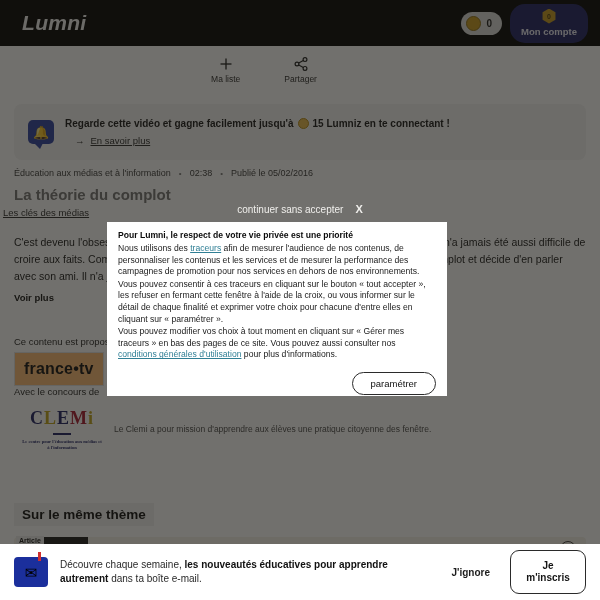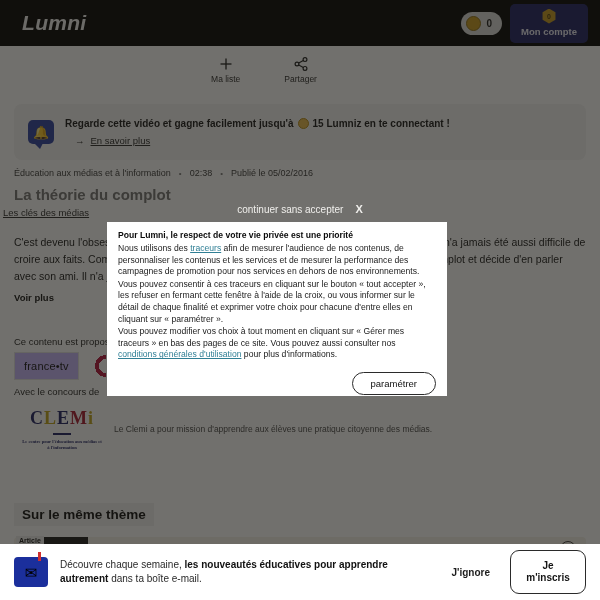--- a/index.html
+++ b/index.html
@@ -40,21 +40,21 @@
     background: #d9d9d9; border-radius: 13px;
     padding: 4px 10px 4px 5px;
   }
   .coin {
     width: 15px; height: 15px; border-radius: 50%;
     background: #c79a1e; border: 1.5px solid #8f6d11;
     display: block;
   }
   .coin-count { font-size: 10px; color: #1b1b1b; font-weight: 600; }
   .account-btn {
-    background: #1b1f63; border-radius: 5px;
+    background: #1b1f63; border-radius: 15px;
     padding: 5px 11px 6px; text-align: center;
     display: flex; flex-direction: column; align-items: center; gap: 2px;
   }
   .hex {
     width: 15px; height: 15px; background: #c79a1e;
     clip-path: polygon(50% 0%, 93% 25%, 93% 75%, 50% 100%, 7% 75%, 7% 25%);
     display:flex; align-items:center; justify-content:center;
     font-size: 7px; color:#4a3605; font-weight:700;
   }
   .account-label { font-size: 9.5px; color: #e9e9f5; font-weight: 600; }
@@ -135,22 +135,22 @@
   
   .credit-label {
     position: absolute; top: 336px; left: 14px;
     font-size: 9.5px; color: #1f1f1f; z-index: 5;
   }
   .logos {
     position: absolute; top: 352px; left: 14px;
     display: flex; align-items: center; gap: 10px; z-index: 5;
   }
   .francetv {
-    background: #c4b5fd; border: 1px solid #e2e2e2;
-    padding: 7px 9px; font-size: 11px; font-weight: 400; color: #111;
+    background: #fdba74; border: 1px solid #e2e2e2;
+    padding: 7px 9px; font-size: 16px; font-weight: 700; color: #111;
     letter-spacing: .2px;
   }
   .radiofrance { display:flex; align-items:center; gap:2px; }
   .rf-swoosh {
     width: 17px; height: 26px;
     background:
       radial-gradient(circle at 100% 50%, transparent 7px, #b3123c 7px, #b3123c 11px, transparent 11px);
   }
   .rf-mark {
     width: 22px; height: 26px;
@@ -357,21 +357,21 @@
   </div>
 
   <div class="concours-label">Avec le concours de</div>
   <div class="clemi-box">
     <div class="clemi-word">
       <span>C</span><span>L</span><span>E</span><span>M</span><span>i</span>
     </div>
     <div class="clemi-rule"></div>
     <div class="clemi-sub">Le centre pour l'éducation aux médias et à l'information</div>
   </div>
-  <div class="clemi-desc">Le Clemi a pour mission d'apprendre aux élèves une pratique citoyenne des médias.</div>
+  <div class="clemi-desc">Le Clemi a pour mission d'apprendre aux élèves une pratique citoyenne des fenêtre.</div>
 
   <div class="theme-title">Sur le même thème</div>
   <div class="card-tag">Article</div>
   <div class="card">
     <div class="card-thumb"></div>
     <div class="card-title">Théorie du complot : le lexique du complotisme</div>
     <div class="card-plus">+</div>
   </div>
   <div class="blue-rule"></div>
 

